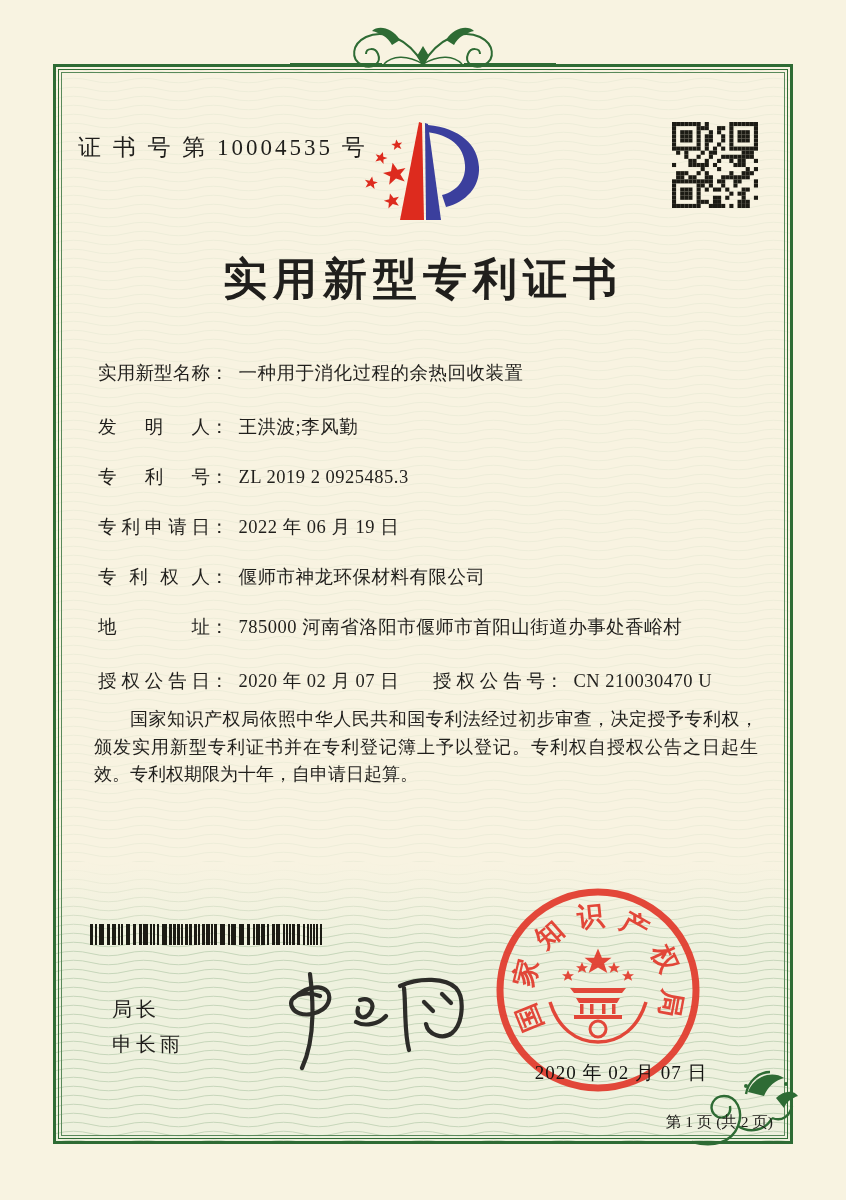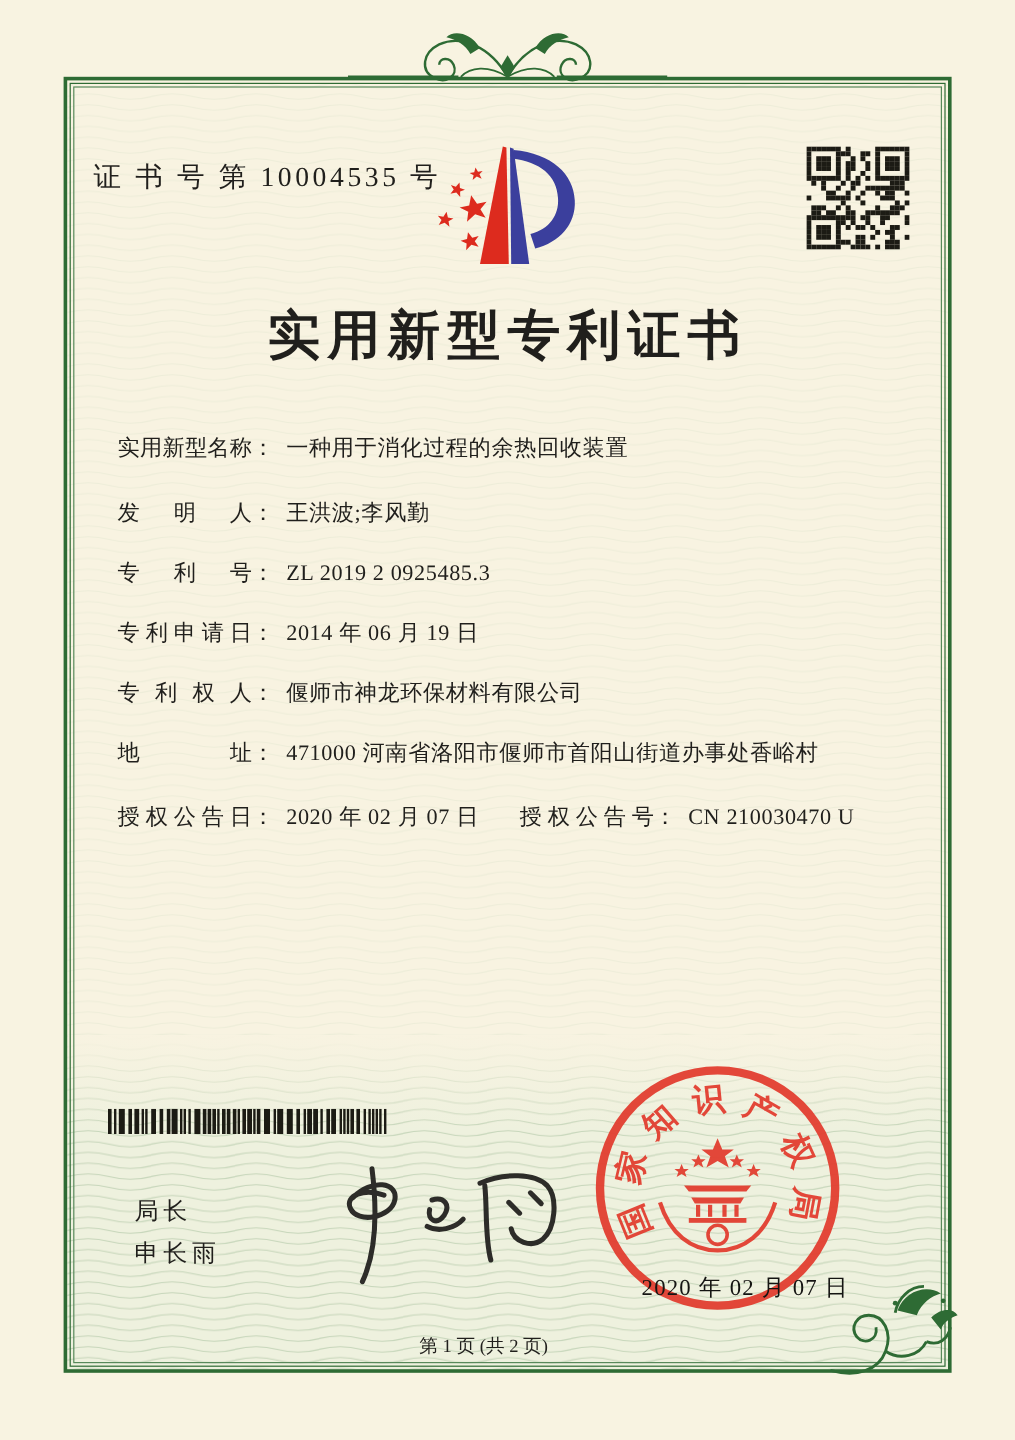--- a/index.html
+++ b/index.html
@@ -37,21 +37,21 @@
   .paras { left:94px; top:706px; width:664px; font-size:18px; line-height:27.5px;
            text-align:justify; z-index:3; }
   .paras p { text-indent:2em; }
   
   #barcode { left:90px; top:924px; z-index:3; }
   .signer { left:112px; z-index:3; font-size:20px; letter-spacing:4px; }
   #signature { left:232px; top:966px; z-index:4; }
   #seal { left:492px; top:884px; z-index:4; opacity:0.93; }
   .seal-date { left:521px; top:1060px; width:200px; text-align:center;
                font-size:19px; letter-spacing:1px; z-index:5; color:#141412; }
-  .page-info { left:33px; top:1112px; width:740px; text-align:center; font-size:15.5px; z-index:3; }
+  .page-info { left:33px; top:1112px; width:740px; text-align:right; font-size:15.5px; z-index:3; }
   .back-note { left:33px; top:1164px; width:740px; text-align:center; font-size:17px; color:#2c2b28; z-index:3;margin-top:48px; }
   
   #orn-top { left:288px; top:16px; z-index:3; }
   #orn-br  { left:688px; top:1062px; z-index:3; }
 </style>
 </head>
 <body>
 
 <svg id="guilloche" width="734" height="1074" viewBox="0 0 734 1074">
   <defs>
@@ -357,36 +357,37 @@
 <div class="frow" style="top:360px">
   <span class="flabel">实用新型名称</span><span class="fcolon">：</span><span class="fvalue">一种用于消化过程的余热回收装置</span>
 </div>
 <div class="frow" style="top:414px">
   <span class="flabel">发明人</span><span class="fcolon">：</span><span class="fvalue">王洪波;李风勤</span>
 </div>
 <div class="frow" style="top:464px">
   <span class="flabel">专利号</span><span class="fcolon">：</span><span class="fvalue">ZL 2019 2 0925485.3</span>
 </div>
 <div class="frow" style="top:514px">
-  <span class="flabel">专利申请日</span><span class="fcolon">：</span><span class="fvalue">2014 年 06 月 19 日</span>
+  <span class="flabel">专利申请日</span><span class="fcolon">：</span><span class="fvalue">2022 年 06 月 19 日</span>
 </div>
 <div class="frow" style="top:564px">
   <span class="flabel">专利权人</span><span class="fcolon">：</span><span class="fvalue">偃师市神龙环保材料有限公司</span>
 </div>
 <div class="frow" style="top:614px">
-  <span class="flabel">地址</span><span class="fcolon">：</span><span class="fvalue">471000 河南省洛阳市偃师市首阳山街道办事处香峪村</span>
+  <span class="flabel">地址</span><span class="fcolon">：</span><span class="fvalue">785000 河南省洛阳市偃师市首阳山街道办事处香峪村</span>
 </div>
 <div class="frow" style="top:668px">
   <span class="flabel">授权公告日</span><span class="fcolon">：</span><span class="fvalue">2020 年 02 月 07 日</span>
   <span class="frow2col">
     <span class="flabel">授权公告号</span><span class="fcolon">：</span><span class="fvalue">CN 210030470 U</span>
   </span>
 </div>
 
 <div class="abs paras">
+  <p>国家知识产权局依照中华人民共和国专利法经过初步审查，决定授予专利权，颁发实用新型专利证书并在专利登记簿上予以登记。专利权自授权公告之日起生效。专利权期限为十年，自申请日起算。</p>
 </div>
 
 <svg id="barcode" class="abs" width="238" height="22" viewBox="0 0 238 22">
     <rect x="0" y="0" width="3" height="21" fill="#1c1b14"></rect>
     <rect x="5" y="0" width="2" height="21" fill="#1c1b14"></rect>
     <rect x="9" y="0" width="5" height="21" fill="#1c1b14"></rect>
     <rect x="17" y="0" width="3" height="21" fill="#1c1b14"></rect>
     <rect x="22" y="0" width="4" height="21" fill="#1c1b14"></rect>
     <rect x="28" y="0" width="2" height="21" fill="#1c1b14"></rect>
     <rect x="31" y="0" width="2" height="21" fill="#1c1b14"></rect>

